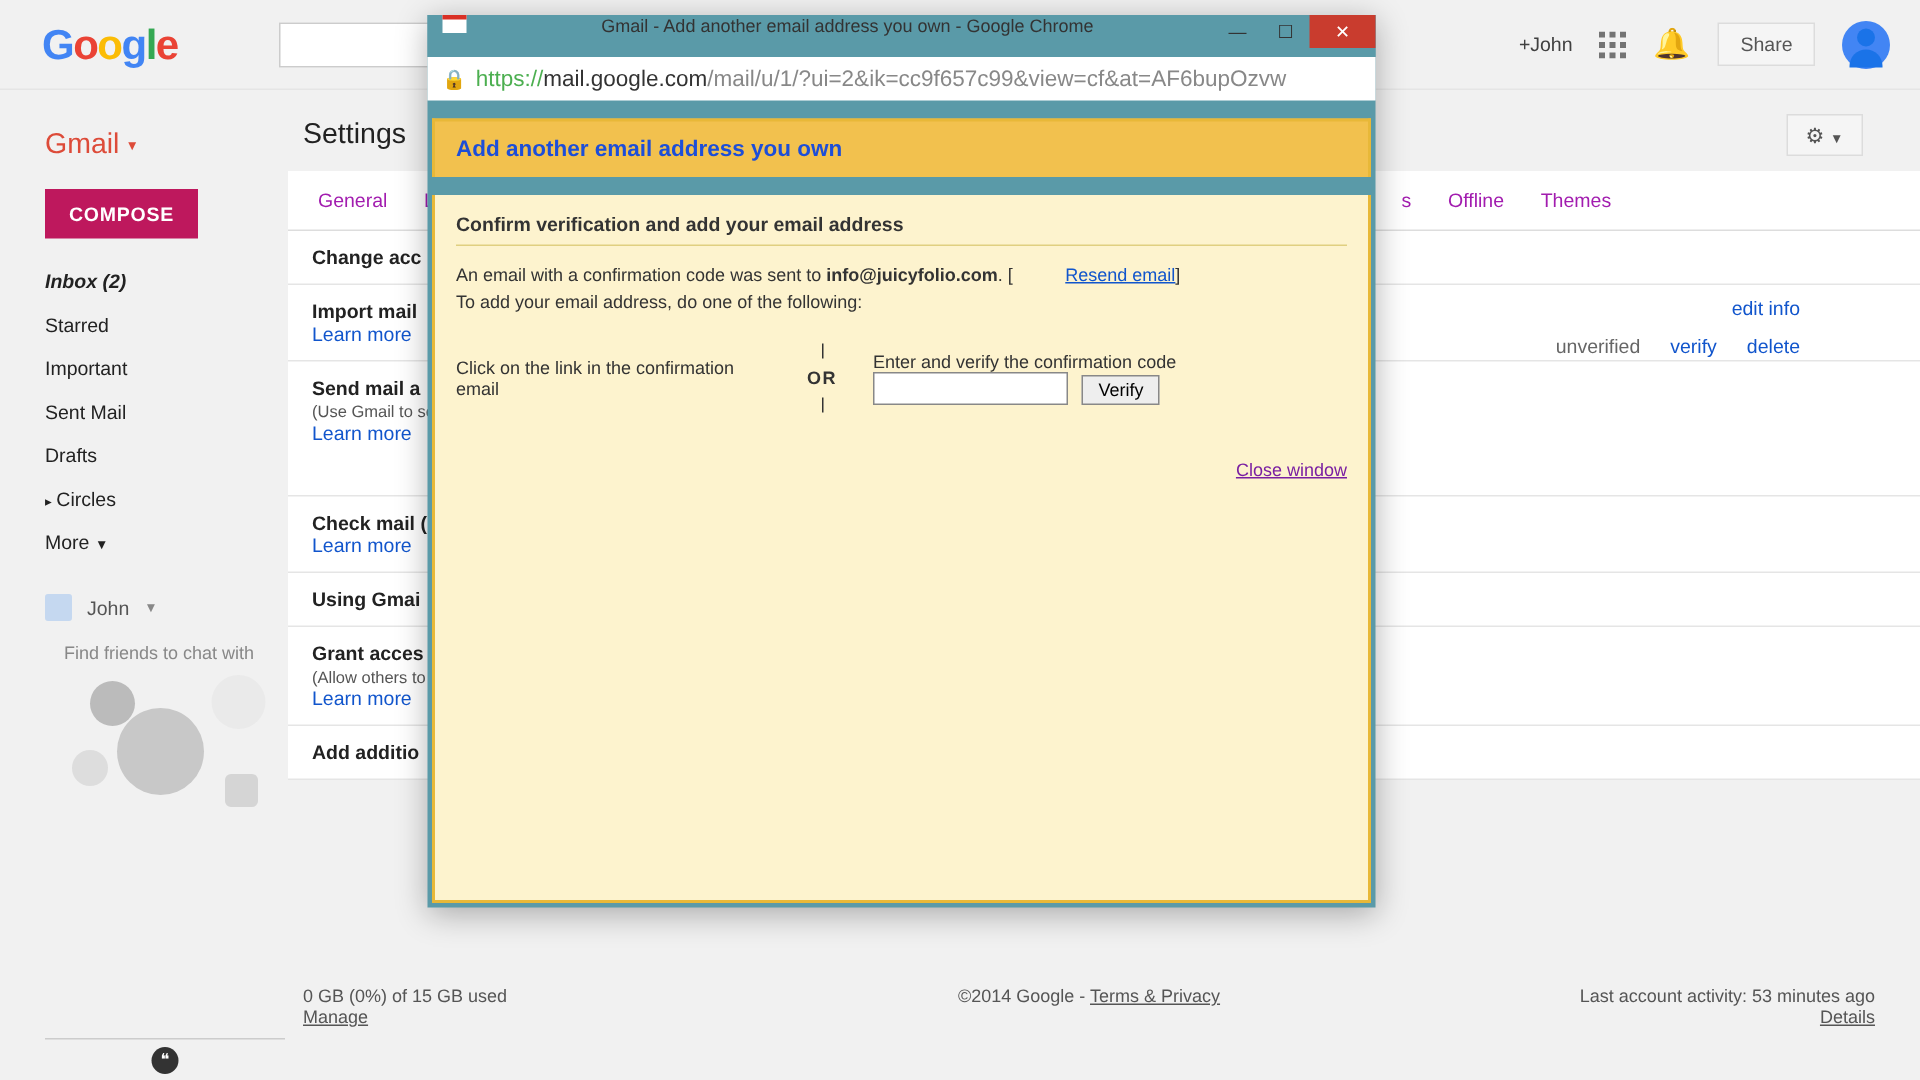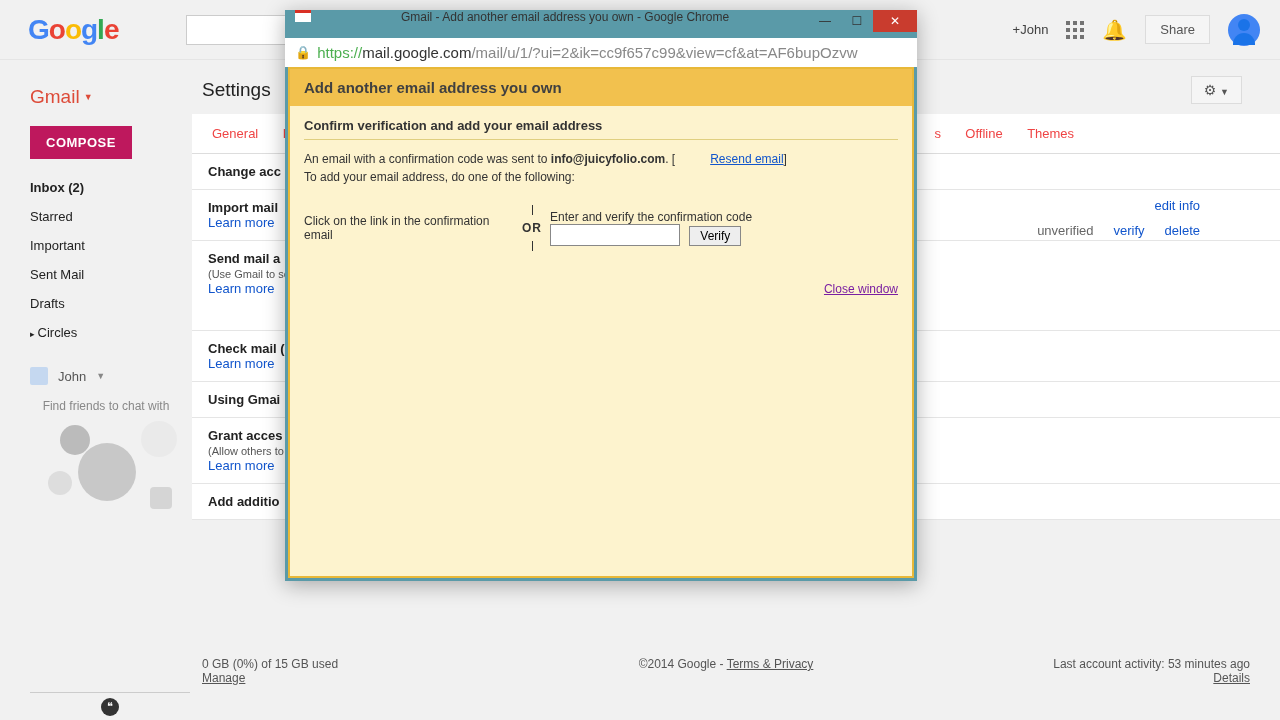--- a/index.html
+++ b/index.html
@@ -20,21 +20,21 @@
 .avatar::before { content:''; position:absolute; width:12px; height:12px; background:#1a73e8; border-radius:50%; top:5px; left:10px; }
 .avatar::after { content:''; position:absolute; width:22px; height:12px; background:#1a73e8; border-radius:12px 12px 0 0; bottom:1px; left:5px; }
 
 
 .sidebar { position: absolute; left: 0; top: 71px; width: 192px; padding: 15px 0 0 30px; }
 .gmail-label { color: #dd4b39; font-size: 19px; font-weight: normal; display: flex; align-items: center; gap: 4px; }
 .gmail-arrow { font-size: 9px; color: #dd4b39; }
 .compose-btn { background: #be185d; color: white; font-size: 13px; font-weight: bold; padding: 9px 16px; margin-top: 18px; border: none; letter-spacing: 0.5px; }
 .nav-list { margin-top: 14px; list-style: none; }
 .nav-list li { padding: 7px 0; font-size: 13px; color: #222; cursor: pointer; }
-.nav-list li.bold { font-weight: bold; }
+.nav-list li.bold { font-weight: bold; font-style: italic; }
 .nav-list li .arrow { font-size: 9px; margin-right: 3px; }
 .more-item { color: #555; font-size: 13px; padding: 5px 0; }
 .user-section { margin-top: 20px; display: flex; align-items: center; gap: 10px; }
 .user-sq { width: 18px; height: 18px; background: #c5d8f0; border-radius: 2px; position: relative; }
 .user-name { font-size: 13px; color: #555; }
 .hangout-input { margin-top: 8px; width: 152px; height: 26px; border: 1px solid #ccc; padding: 0 8px; font-size: 12px; color: #999; display: flex; align-items: center; justify-content: space-between; }
 .phone-icon { color: #888; font-size: 13px; }
 .find-friends { text-align: center; font-size: 12px; color: #888; margin-top: 14px; width: 152px; }
 .hangouts-graphic { width: 152px; height: 90px; margin-top: 8px; position: relative; }
 .bubble { position: absolute; border-radius: 50%; background: #d2d2d2; }
@@ -43,21 +43,21 @@
 .bubble.hi { width: 36px; height: 36px; right: 5px; top: 0; background: #eaeaea; }
 .bubble.sm { width: 24px; height: 24px; left: 18px; top: 50px; background: #ddd; }
 .bubble.cam { width: 22px; height: 22px; right: 10px; bottom: 2px; background: #d5d5d5; border-radius: 4px; }
 
 
 .main { position: absolute; left: 192px; top: 60px; right: 0; bottom: 0; background: #f1f1f1; }
 .page-title-row { padding: 16px 10px 10px 10px; display: flex; justify-content: space-between; align-items: center; }
 .page-title { font-size: 19px; color: #222; }
 .gear-btn { background: #f5f5f5; border: 1px solid #dcdcdc; padding: 5px 12px; font-size: 14px; color: #555; margin-right: 28px; }
 .tabs { padding: 0 10px; border-bottom: 1px solid #ddd; background: white; }
-.tabs a { display: inline-block; padding: 12px 10px; font-size: 13px; color: #ef4444; cursor: pointer; }
+.tabs a { display: inline-block; padding: 12px 10px; font-size: 13px; color: #a21caf; cursor: pointer; }
 .settings-body { background: white; margin: 0; }
 .srow { border-bottom: 1px solid #e5e5e5; padding: 10px 16px; font-size: 13px; color: #222; display: flex; }
 .srow .label { width: 270px; font-weight: bold; }
 .srow .sub { font-weight: normal; font-size: 11px; color: #555; }
 .srow .learn { color: #1155cc; font-weight: normal; font-size: 13px; }
 .srow .content { flex: 1; }
 .mail-actions { position: absolute; right: 80px; top: 105px; font-size: 13px; z-index: 5; margin-top: 28px; }
 .mail-actions .row { display: flex; gap: 20px; padding: 5px 0; justify-content: flex-end; }
 .mail-actions a { color: #1155cc; cursor: pointer; }
 .mail-actions .unv { color: #666; }
@@ -78,27 +78,27 @@
 .popup-titlebar { height: 28px; display: flex; align-items: flex-start; padding: 0 0 0 10px; background: #5a9aa8; }
 .popup-titlebar .gicon { width: 16px; height: 12px; background: white; border-top: 3px solid #d93025; margin-right: 10px; }
 .popup-titlebar .title { flex: 1; text-align: center; font-size: 12px; color: #333; }
 .popup-titlebar .winbtns { display: flex; }
 .popup-titlebar .winbtn { width: 32px; height: 22px; display: flex; align-items: center; justify-content: center; font-size: 12px; color: #333; }
 .popup-titlebar .winbtn.close { background: #c93c2e; color: white; width: 44px; }
 .popup-url { background: white; padding: 6px 10px; font-size: 15px; color: #888; display: flex; align-items: center; gap: 6px; }
 .popup-url .lock { color: #4caf50; font-size: 13px; }
 .popup-url .proto { color: #4caf50; }
 .popup-url .dom { color: #333; }
-.popup-header { background: #f2c14e; padding: 10px 14px; font-size: 15px; font-weight: bold; color: #404040; border: 2px solid #e8b838; border-bottom: none; margin: 0 3px; }
+.popup-header { background: #f2c14e; padding: 10px 14px; font-size: 15px; font-weight: bold; color: #1d4ed8; border: 2px solid #e8b838; border-bottom: none; margin: 12px 3px; }
 .popup-body { background: #fdf3ce; margin: 0 3px 3px 3px; padding: 12px 14px 280px 14px; border: 2px solid #e8b838; border-top: none; font-size: 12px; color: #333; }
 .popup-confirm { font-weight: bold; font-size: 13px; border-bottom: 1px solid #e0cf80; padding-bottom: 6px; margin-bottom: 10px; }
 .popup-msg { line-height: 1.5; }
 .popup-msg .em { font-weight: bold; }
 .popup-msg a { color: #1155cc; text-decoration: underline; margin-left: 35px; }
-.verify-row { display: flex; align-items: center; margin-top: 24px; gap: 8px; }
+.verify-row { display: flex; align-items: center; margin-top: 24px; gap: 24px; }
 .verify-row .left { width: 210px; }
 .verify-row .or { font-weight: bold; letter-spacing: 1px; position: relative; padding: 10px 0; }
 .verify-row .or::before, .verify-row .or::after { content:''; position:absolute; left:50%; width:1px; height:10px; background:#333; }
 .verify-row .or::before { top: -6px; } .verify-row .or::after { bottom: -6px; }
 .verify-row .right { flex: 1; }
 .code-input { width: 130px; height: 22px; border: 1px solid #888; margin-right: 6px; }
 .verify-btn { padding: 2px 10px; border: 1px solid #888; background: #eee; font-size: 12px; }
 .close-link { text-align: right; margin-top: 36px; }
 .close-link a { color: #7a1fa2; text-decoration: underline; font-size: 12px; }
 </style>
@@ -135,20 +135,21 @@
     <span class="gmail-arrow">▼</span>
   </div>
   <button class="compose-btn">COMPOSE</button>
   <ul class="nav-list">
     <li class="bold">Inbox (2)</li>
     <li>Starred</li>
     <li>Important</li>
     <li>Sent Mail</li>
     <li>Drafts</li>
     <li><span class="arrow">▸</span><span>Circles</span></li>
+    <li class="more-item"><span>More</span> <span style="font-size:9px">▼</span></li>
   </ul>
   <div class="user-section">
     <div class="user-sq"></div>
     <span class="user-name">John</span>
     <span style="font-size:9px;color:#888">▼</span>
   </div>
   <div class="find-friends">Find friends to chat with</div>
   <div class="hangouts-graphic">
     <div class="bubble vid"></div>
     <div class="bubble hi"></div>

